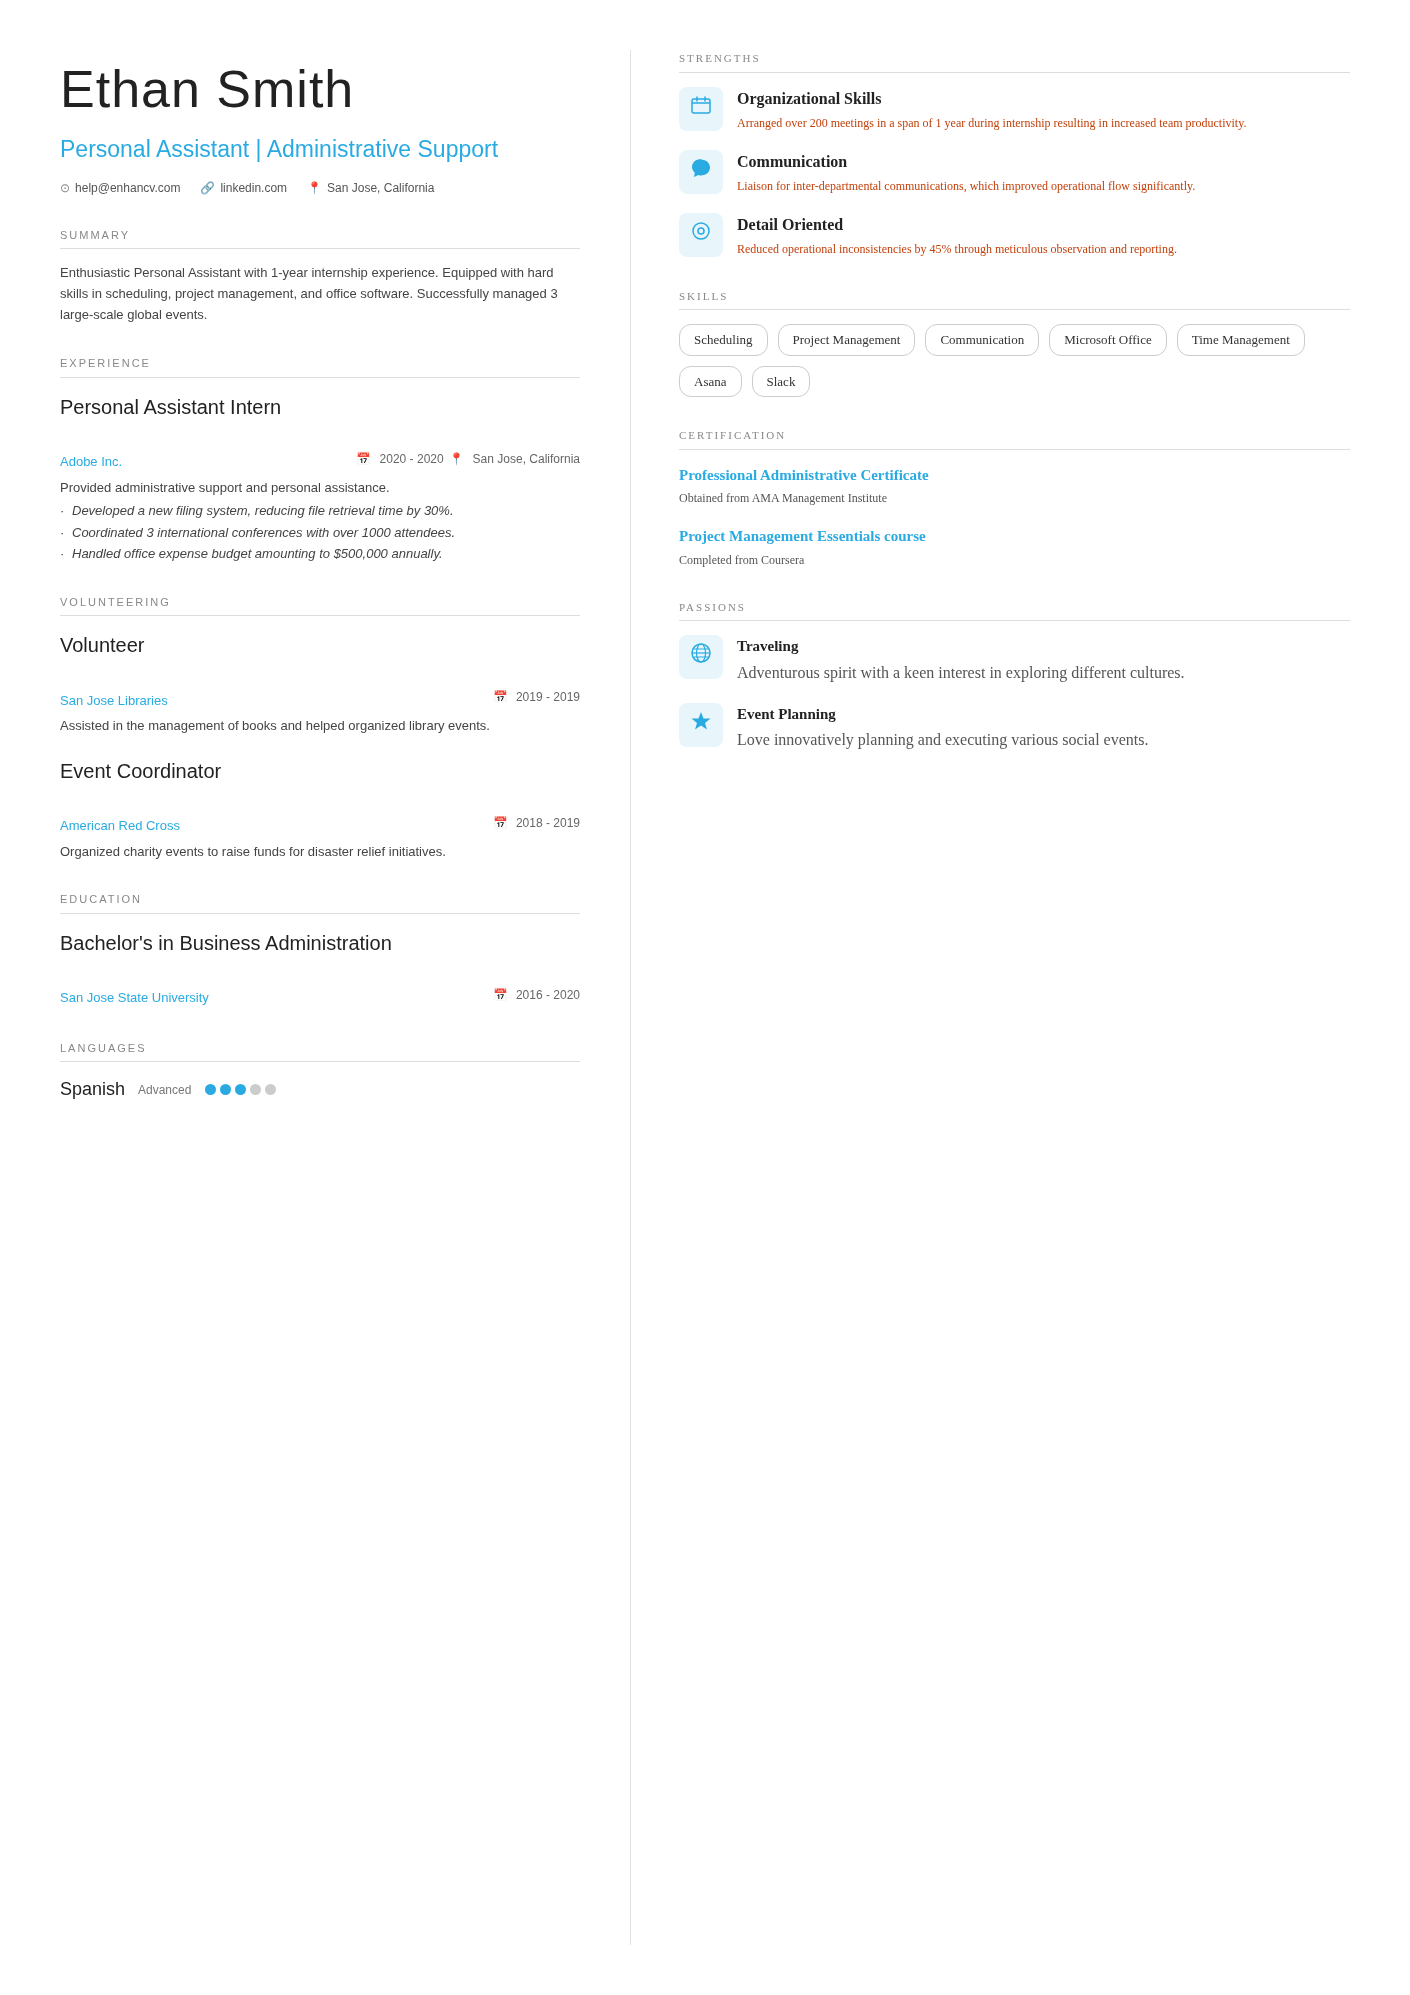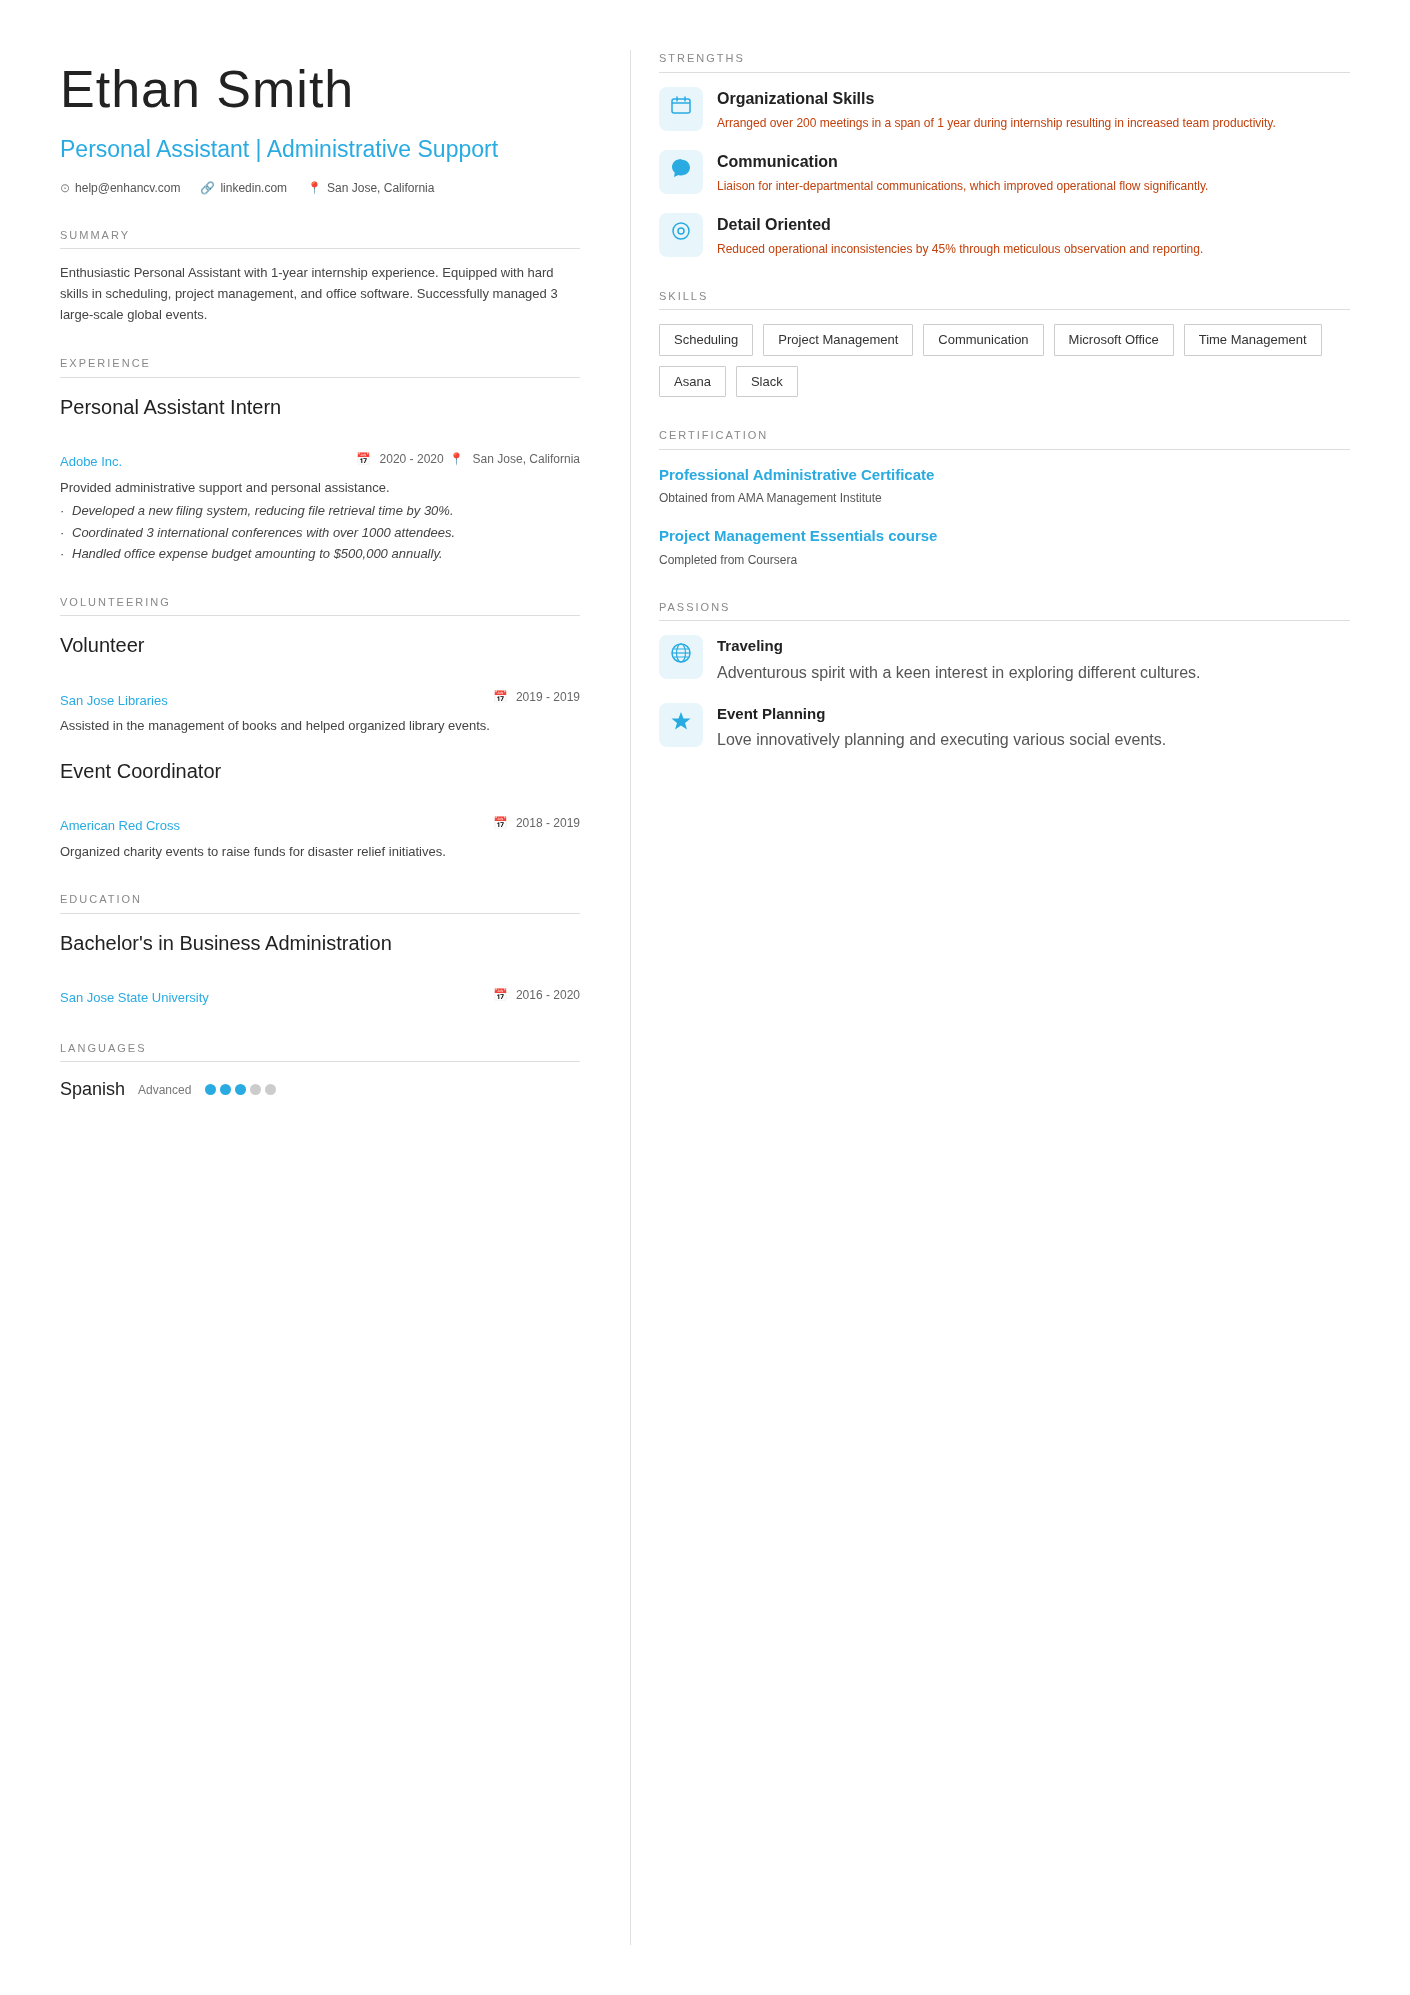--- a/index.html
+++ b/index.html
@@ -18,22 +18,23 @@
       padding: 50px 60px 50px 60px;
       gap: 50px;
     }
     
     .left-col {
       flex: 0 0 520px;
       max-width: 520px;
     }
     .right-col {
       flex: 1;
-      padding-left: 28px;
+      padding-left: 48px;
       border-left: 1px solid #e0e0e0;
+      font-family: Liberation Serif, serif;
     }
     
     .header-name {
       font-size: 52px;
       font-weight: 300;
       color: #222;
       letter-spacing: 1px;
       margin-bottom: 4px;
     }
     .header-title {
@@ -206,21 +207,21 @@
       line-height: 1.5;
     }
     
     .skills-grid {
       display: flex;
       flex-wrap: wrap;
       gap: 10px;
     }
     .skill-tag {
       border: 1px solid #ccc;
-      border-radius: 1px;
+      border-radius: 12px;
       padding: 5px 14px;
       font-size: 13px;
       color: #333;
     }
     
     .cert-item {
       margin-bottom: 18px;
     }
     .cert-title {
       font-size: 15px;

